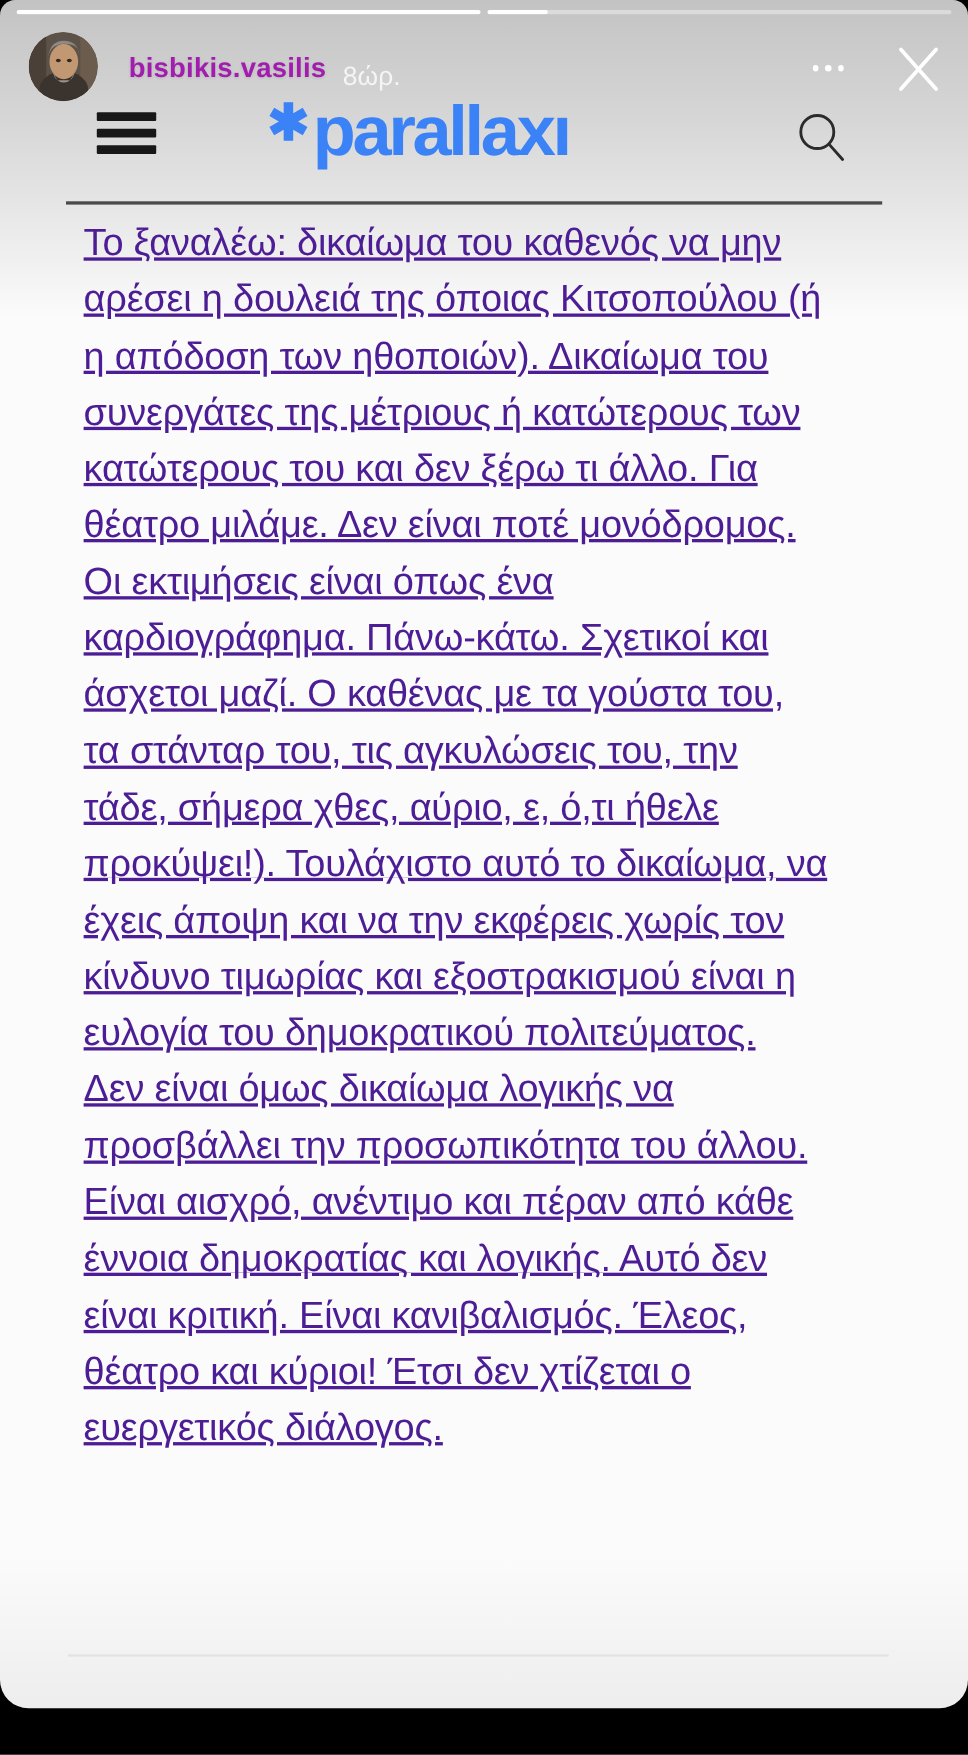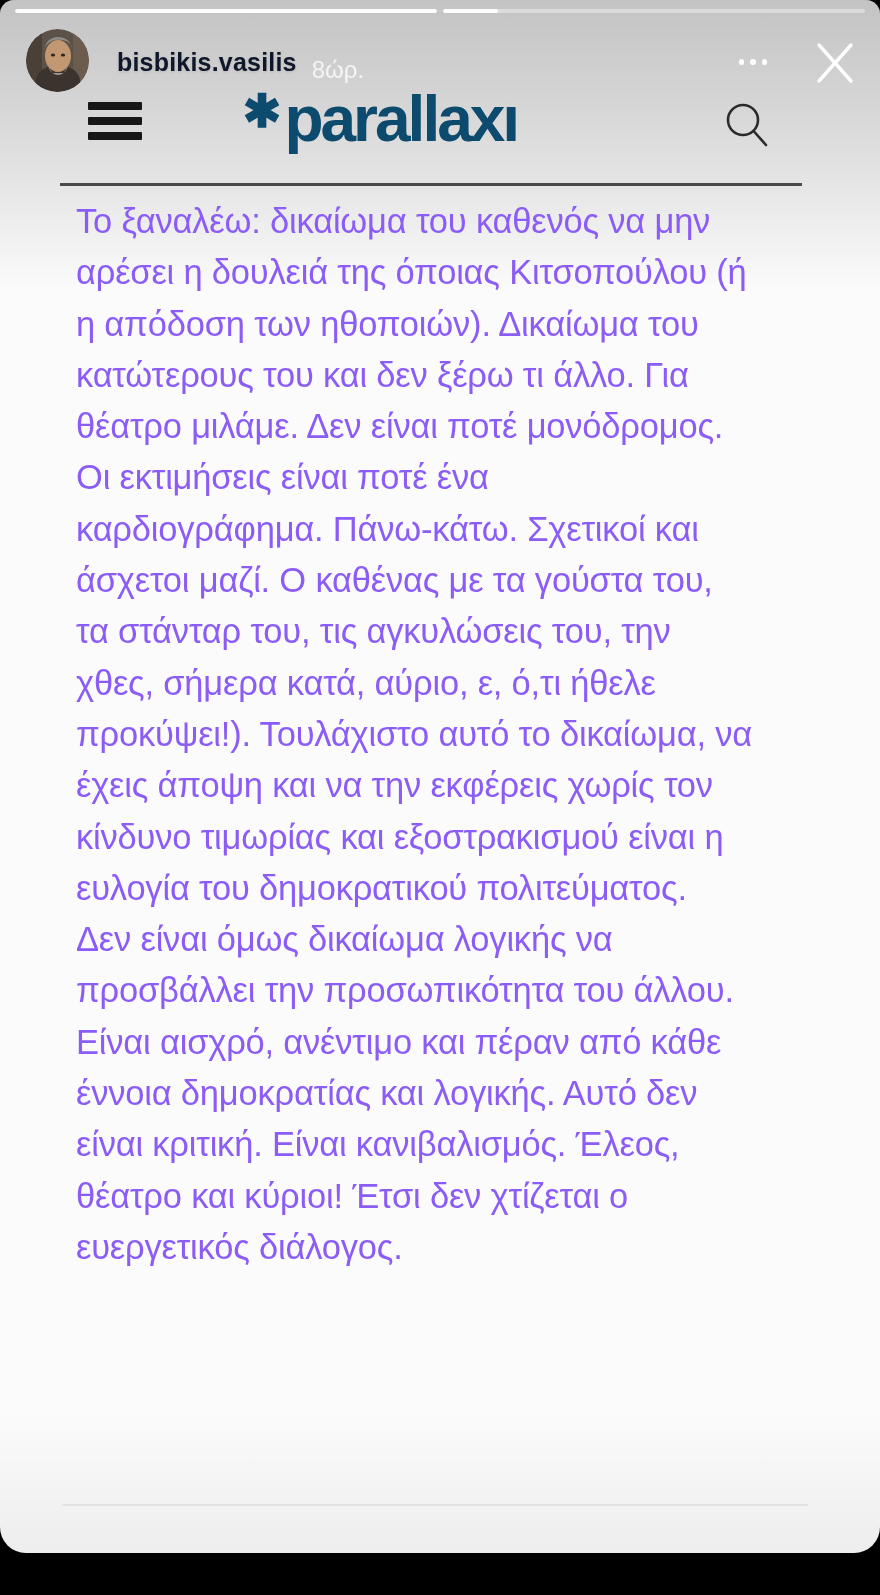--- a/index.html
+++ b/index.html
@@ -22,47 +22,47 @@
                    overflow:hidden; }
   .progress .seg .fill { height:100%; background:rgba(255,255,255,0.97); border-radius:3px; }
   .seg1 .fill { width:100%; }
   .seg2 .fill { width:13%; }
 
   
   .avatar { position:absolute; left:26px; top:29px; width:63px; height:63px;
             border-radius:50%; overflow:hidden; }
   .story-user { position:absolute; left:117px; top:45px; height:34px; display:flex;
                 align-items:center; gap:15px; }
-  .username { color:#0f172a; font-size:25px; font-weight:700; letter-spacing:0.2px;
+  .username { color:#a21caf; font-size:25px; font-weight:700; letter-spacing:0.2px;
               text-shadow:0 1px 3px rgba(0,0,0,0.12); }
   .timestamp { color:rgba(255,255,255,0.78); font-size:24px; font-weight:400;margin-top:15px; }
 
   .more-btn { position:absolute; left:731px; top:50px; width:44px; height:24px;
               display:flex; align-items:center; justify-content:center; gap:6px; cursor:pointer; }
   .more-btn i { width:5.5px; height:5.5px; border-radius:50%; background:#fff; display:block; }
   .close-btn { position:absolute; left:812px; top:40px; width:46px; height:46px; cursor:pointer; }
 
   
   .menu-btn { position:absolute; left:88px; top:102px; width:54px; height:38px;
               display:flex; flex-direction:column; justify-content:space-between; cursor:pointer; }
   .menu-btn i { display:block; height:8px; background:#171717; border-radius:1px; }
 
   .logo { position:absolute; left:0; top:82px; width:760px; text-align:center;
-          font-size:64px; font-weight:800; letter-spacing:-3px; color:#0c4a6e;
+          font-size:64px; font-weight:800; letter-spacing:-3px; color:#3b82f6;
           white-space:nowrap; cursor:pointer; }
   .logo .star { display:inline-block; font-size:46px; font-weight:900; letter-spacing:0;
                 position:relative; top:-14px; margin-right:3px; }
 
   .search-btn { position:absolute; left:714px; top:98px; width:62px; height:56px; cursor:pointer; }
 
   .header-divider { position:absolute; left:60px; top:183px; width:742px; height:3px;
                     background:#4a4a4a; }
 
   
-  .article { position:absolute; left:76px; top:196px; width:740px; color:#8b5cf6; }
+  .article { position:absolute; left:76px; top:196px; width:740px; color:#4c1d95;text-decoration:underline; }
   .article .line { font-size:34.5px; line-height:51.3px; white-space:nowrap;
                    letter-spacing:-0.2px; }
 
   .bottom-divider { position:absolute; left:62px; top:1504px; width:746px; height:2px;
                     background:#e2e2e2; }
 </style>
 </head>
 <body>
 
 <div class="story-card">
@@ -134,27 +134,28 @@
       <line x1="40" y1="33.5" x2="52" y2="47" stroke="#2b2b2b" stroke-width="2.6" stroke-linecap="round"></line>
     </svg>
   </div>
 
   <div class="header-divider"></div>
 
   <div class="article">
       <div class="line">Το ξαναλέω: δικαίωμα του καθενός να μην</div>
       <div class="line">αρέσει η δουλειά της όποιας Κιτσοπούλου (ή</div>
       <div class="line">η απόδοση των ηθοποιών). Δικαίωμα του</div>
+      <div class="line">συνεργάτες της μέτριους ή κατώτερους των</div>
       <div class="line">κατώτερους του και δεν ξέρω τι άλλο. Για</div>
       <div class="line">θέατρο μιλάμε. Δεν είναι ποτέ μονόδρομος.</div>
-      <div class="line">Οι εκτιμήσεις είναι ποτέ ένα</div>
+      <div class="line">Οι εκτιμήσεις είναι όπως ένα</div>
       <div class="line">καρδιογράφημα. Πάνω-κάτω. Σχετικοί και</div>
       <div class="line">άσχετοι μαζί. Ο καθένας με τα γούστα του,</div>
       <div class="line">τα στάνταρ του, τις αγκυλώσεις του, την</div>
-      <div class="line">χθες, σήμερα κατά, αύριο, ε, ό,τι ήθελε</div>
+      <div class="line">τάδε, σήμερα χθες, αύριο, ε, ό,τι ήθελε</div>
       <div class="line">προκύψει!). Τουλάχιστο αυτό το δικαίωμα, να</div>
       <div class="line">έχεις άποψη και να την εκφέρεις χωρίς τον</div>
       <div class="line">κίνδυνο τιμωρίας και εξοστρακισμού είναι η</div>
       <div class="line">ευλογία του δημοκρατικού πολιτεύματος.</div>
       <div class="line">Δεν είναι όμως δικαίωμα λογικής να</div>
       <div class="line">προσβάλλει την προσωπικότητα του άλλου.</div>
       <div class="line">Είναι αισχρό, ανέντιμο και πέραν από κάθε</div>
       <div class="line">έννοια δημοκρατίας και λογικής. Αυτό δεν</div>
       <div class="line">είναι κριτική. Είναι κανιβαλισμός. Έλεος,</div>
       <div class="line">θέατρο και κύριοι! Έτσι δεν χτίζεται ο</div>

